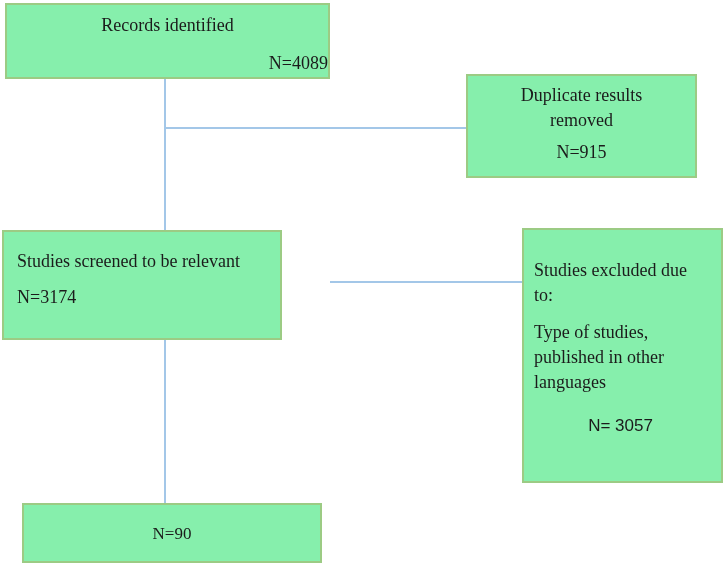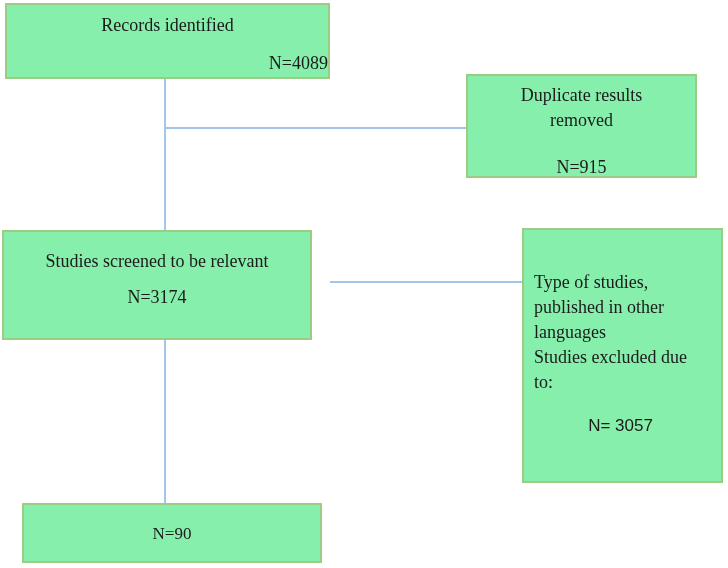--- a/index.html
+++ b/index.html
@@ -33,25 +33,25 @@
     left: 5px; top: 3px; width: 325px; height: 76px;
     text-align: center; padding-top: 8px;
   }
   #box-records .count { margin-top: 13px; text-align: right; }
   
   #box-duplicates {
     left: 466px; top: 74px; width: 231px; height: 104px;
     text-align: center; padding-top: 7px;
   }
   #box-duplicates .label { max-width: 170px; margin: 0 auto; }
-  #box-duplicates .count { margin-top: 22px; }
+  #box-duplicates .count { margin-top: 7px; }
   
   #box-screened {
-    left: 2px; top: 230px; width: 310px; height: 110px;
-    text-align: center; padding-top: 17px;
+    left: 2px; top: 230px; width: 280px; height: 110px;
+    padding-top: 17px; padding-left: 13px;
   }
   #box-screened .count { margin-top: 11px; }
   
   #box-excluded {
     left: 522px; top: 228px; width: 201px; height: 255px;
     padding: 28px 14px 0 10px;
     text-align: left;
   }
   #box-excluded .para { margin: 0 0 0 0; }
   #box-excluded .reasons { margin-top: 12px; }
@@ -93,22 +93,22 @@
     <div class="label">Duplicate results removed</div>
     <div class="count">N=915</div>
   </div>
 
   <div class="gbox" id="box-screened">
     <div class="label">Studies screened to be relevant</div>
     <div class="count">N=3174</div>
   </div>
 
   <div class="gbox" id="box-excluded">
+    <div class="para heading">Studies excluded due to:</div>
     <div class="para reasons">Type of studies, published in other languages</div>
-    <div class="para heading">Studies excluded due to:</div>
     <div class="para count">N= 3057</div>
   </div>
 
   <div class="gbox" id="box-final">
     <div class="count">N=90</div>
   </div>
 
 </div>
 
 </body></html>

